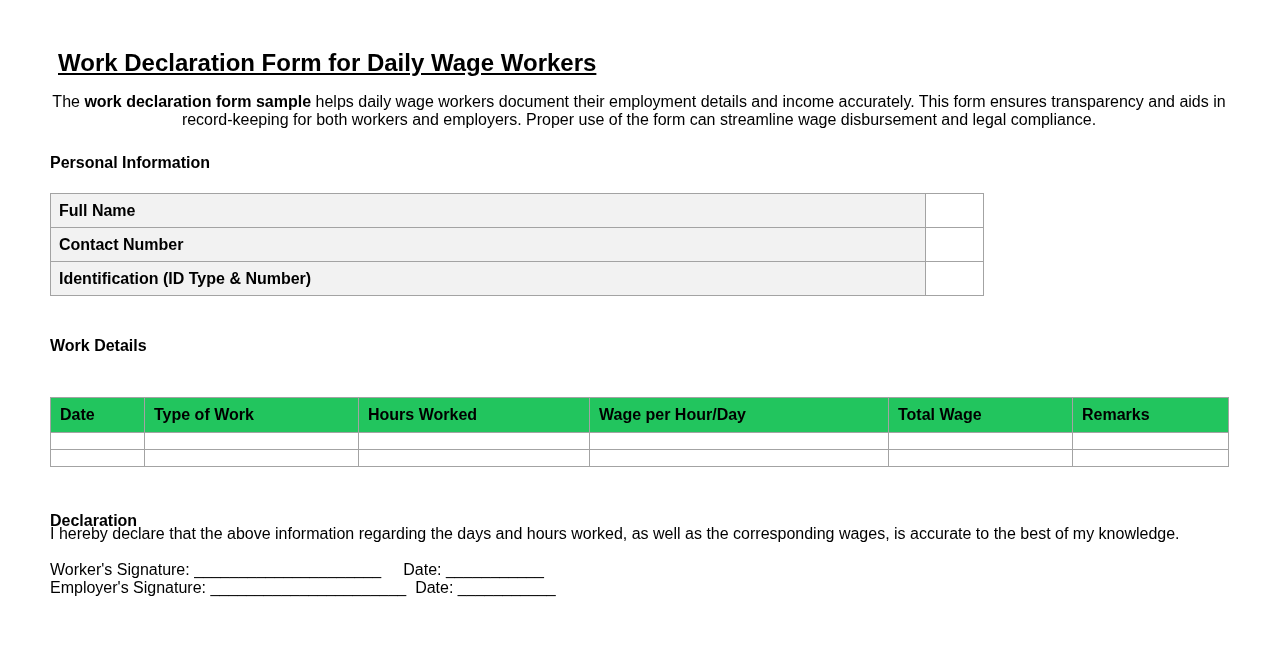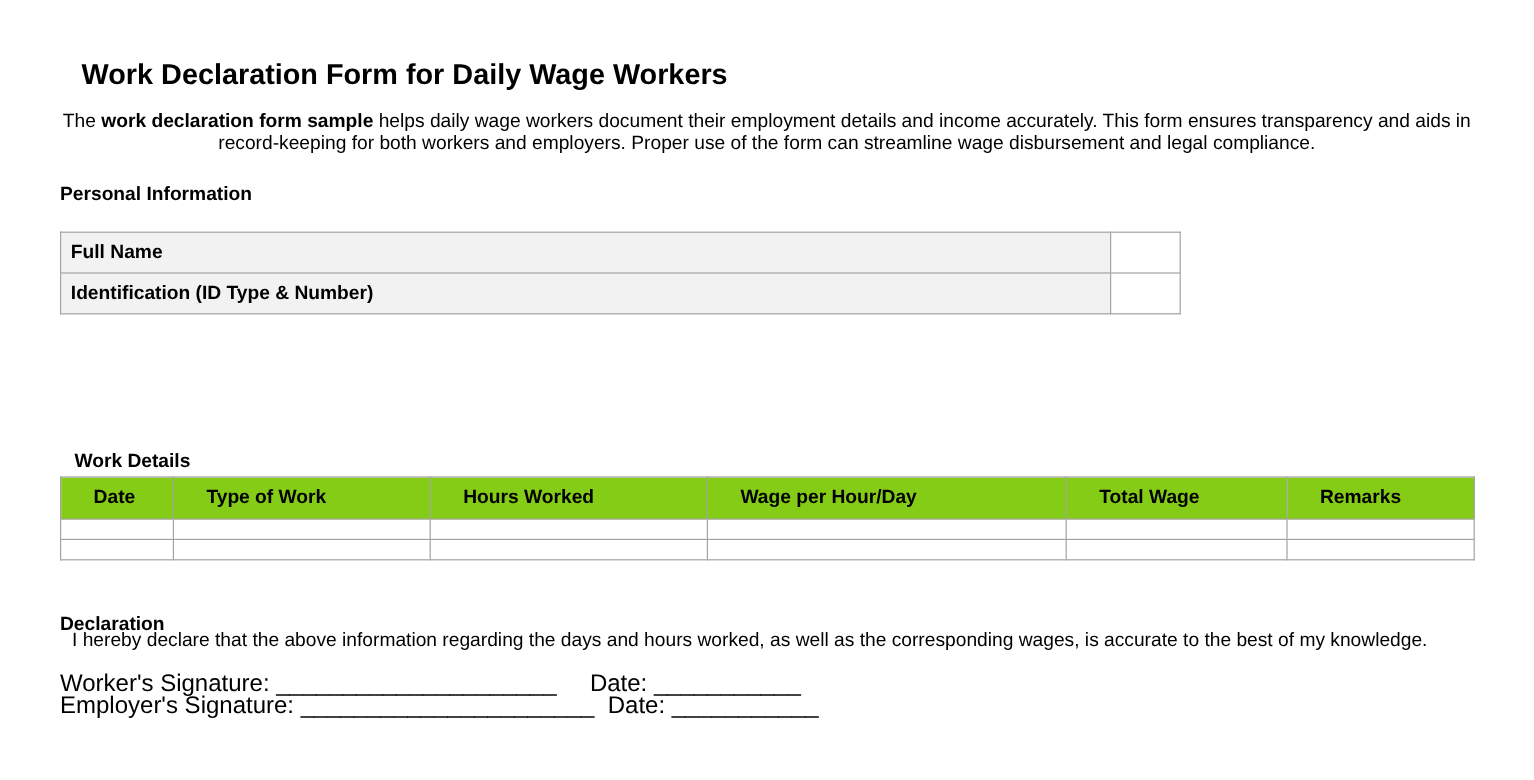--- a/index.html
+++ b/index.html
@@ -17,26 +17,27 @@
     }
     .page {
       position: absolute;
       left: 50px;
       top: 0;
       width: 1178px;
     }
     h1 {
       position: absolute;
       top: 49px;
-      left: 18px;
+      left: 8px;
       margin: 0;
       font-size: 24px;
       font-weight: bold;
       line-height: 28px;
       white-space: nowrap;
+      text-decoration: underline;
     }
     .intro {
       position: absolute;
       top: 93px;
       left: 0;
       width: 1178px;
       margin: 0;
       font-size: 16px;
       line-height: 18px;
       text-align: center;
@@ -45,21 +46,21 @@
     h2 {
       position: absolute;
       left: 0;
       margin: 0;
       font-size: 16px;
       font-weight: bold;
       line-height: 18px;
       white-space: nowrap;
     }
     #h-personal { top: 154px; text-align: right; }
-    #h-work { top: 376px; margin-left: 12px; }
+    #h-work { top: 337px; }
     #h-decl { top: 512px; }
 
     table {
       position: absolute;
       left: 0;
       border-collapse: collapse;
       font-size: 16px;
     }
     td, th {
       border: 1px solid #a3a3a3;
@@ -86,67 +87,71 @@
       width: 70px;
     }
 
     
     .work {
       top: 397px;
       width: 1178px;
       table-layout: fixed;
     }
     .work th {
-      background: #84cc16;
+      background: #22c55e;
       font-weight: bold;
       text-align: left;
       height: 35px;
-      padding: 0 27px;
+      padding: 0 9px;
       box-sizing: border-box;
     }
     .work td {
       height: 17px;
       padding: 0;
       box-sizing: border-box;
       background: #ffffff;
     }
     .decl-text {
       position: absolute;
       top: 525px;
-      left: 10px;
+      left: 0;
       margin: 0;
       font-size: 16px;
       line-height: 18px;
       white-space: nowrap;
     }
     .sig {
       position: absolute;
       top: 561px;
       left: 0;
       margin: 0;
-      font-size: 20px;
+      font-size: 16px;
       line-height: 18px;
       white-space: pre;
     }
   </style>
 </head>
 <body>
 
 <div class="page">
 
   <h1>Work Declaration Form for Daily Wage Workers</h1>
 
   <p class="intro"><span>The </span><b>work declaration form sample</b><span> helps daily wage workers document their employment details and income accurately. This form ensures transparency and aids in record-keeping for both workers and employers. Proper use of the form can streamline wage disbursement and legal compliance.</span></p>
 
   <h2 id="h-personal">Personal Information</h2>
 
   <table class="personal">
     <tbody>
       <tr>
         <td class="label">Full Name</td>
+        <td class="value"></td>
+      </tr>
+      <tr>
+        <td class="label">Contact Number</td>
         <td class="value"></td>
       </tr>
       <tr>
         <td class="label">Identification (ID Type &amp; Number)</td>
         <td class="value"></td>
       </tr>
     </tbody>
   </table>
 
   <h2 id="h-work">Work Details</h2>

